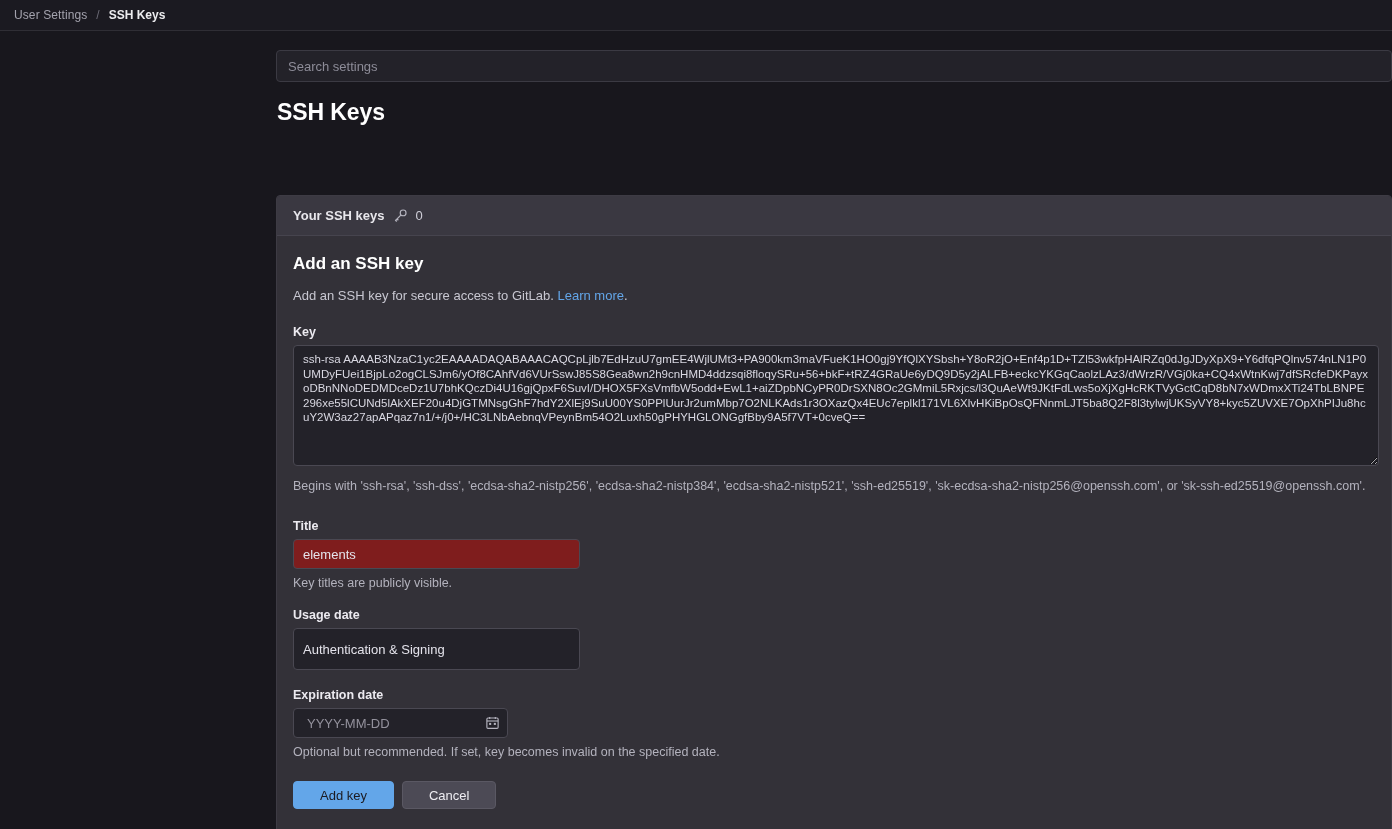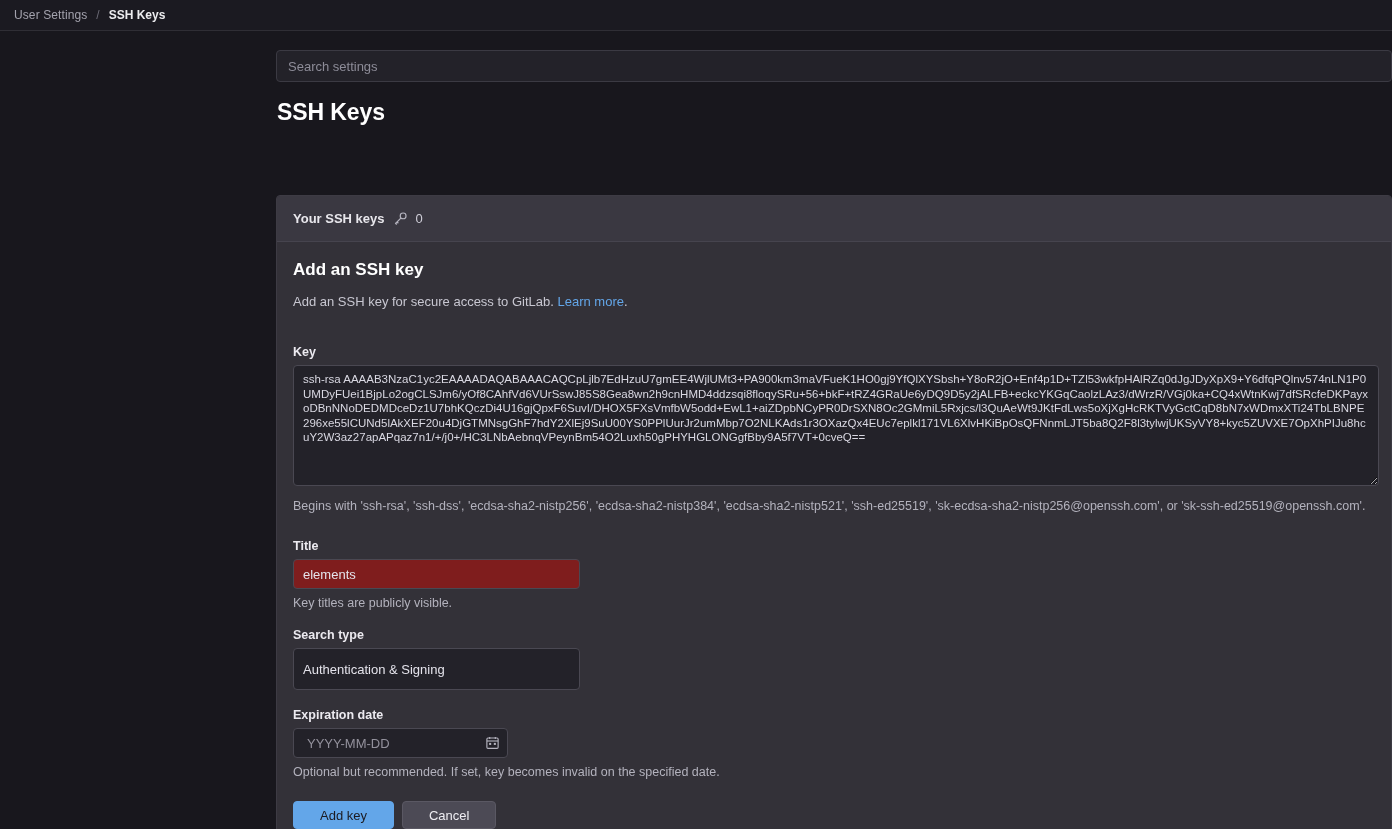--- a/index.html
+++ b/index.html
@@ -63,41 +63,41 @@
   
   .card {
     position: absolute; left: 0; top: 164px;
     width: 1116px; height: 640px;
     background: #333138;
     border: 1px solid #3d3b44;
     border-radius: 4px;
     overflow: hidden;
   }
   .card-header {
-    height: 46px;
+    height: 40px;
     background: #3a3841;
     border-bottom: 1px solid #46444e;
     display: flex; align-items: center;
     padding-left: 16px;
     gap: 8px;
   }
   .card-header-title {
     font-size: 13px; font-weight: bold; color: #e8e7ec;
   }
   .key-count { font-size: 13px; color: #cfced8; }
   .key-icon { display: inline-flex; width: 15px; height: 15px; color: #b5b4bf; }
 
   .card-body { padding: 18px 16px 0 16px; }
 
   .section-title {
     font-size: 17px; font-weight: bold; color: #ffffff;
     margin: 0 0 14px 0;
   }
   .section-desc {
-    font-size: 13px; color: #c8c7d1; margin: 0 0 36px 0;
+    font-size: 13px; color: #c8c7d1; margin: 0 0 22px 0;
   }
   .section-desc a { color: #63a6e9; text-decoration: none; }
 
   .field-label {
     font-size: 12.5px; font-weight: bold; color: #eceaf0;
     margin-bottom: 6px;
   }
 
   .key-textarea {
     width: 1086px; height: 121px;
@@ -229,21 +229,21 @@
       <div class="help-text">Begins with 'ssh-rsa', 'ssh-dss', 'ecdsa-sha2-nistp256', 'ecdsa-sha2-nistp384', 'ecdsa-sha2-nistp521', 'ssh-ed25519', 'sk-ecdsa-sha2-nistp256@openssh.com', or 'sk-ssh-ed25519@openssh.com'.</div>
 
       <div class="spacer-24"></div>
 
       <div class="field-label">Title</div>
       <input class="text-input" type="text" value="elements" style="">
       <div class="sub-help">Key titles are publicly visible.</div>
 
       <div class="spacer-18"></div>
 
-      <div class="field-label">Search type</div>
+      <div class="field-label">Usage date</div>
       <input class="select-input" type="text" readonly="" value="Authentication &amp; Signing" style="">
 
       <div class="spacer-18"></div>
 
       <div class="field-label">Expiration date</div>
       <div class="date-wrap">
         <input class="date-input" type="text" placeholder="YYYY-MM-DD" style="">
         <span class="cal-icon">
           <svg viewBox="0 0 16 16" width="15" height="15" fill="none" stroke="currentColor" stroke-width="1.2">
             <rect x="2" y="3.2" width="12" height="11" rx="1.2"></rect>

